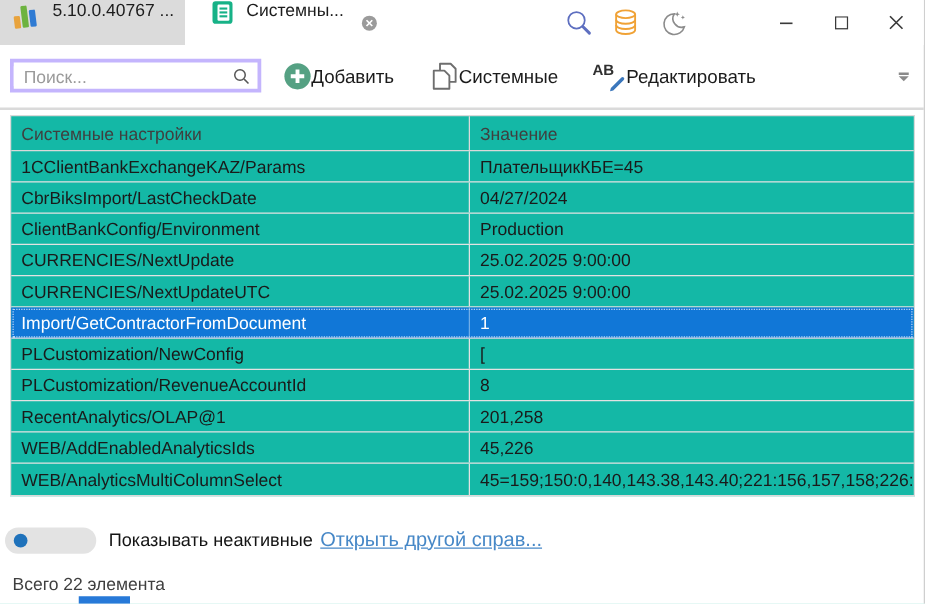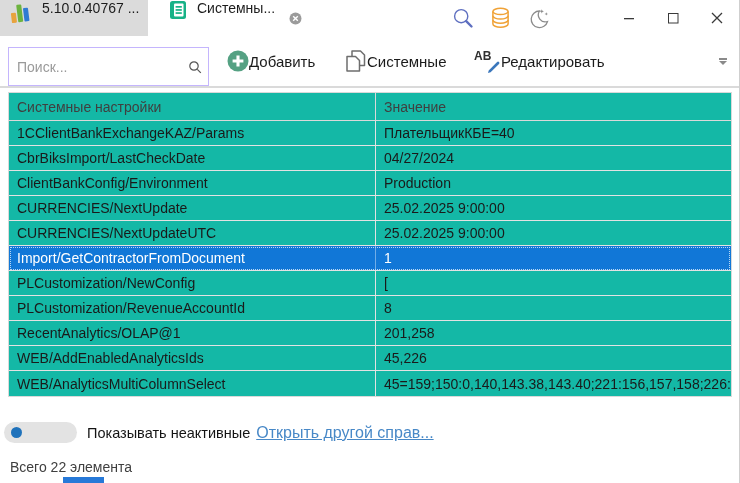--- a/index.html
+++ b/index.html
@@ -15,21 +15,21 @@
   .tab-doc{left:148px;width:152px;padding-left:20px}
   .tab-doc .tab-label{margin-left:9px;color:#1c1c1c}
   .tab-close{margin-left:14px;display:flex;align-items:center}
   .title-icons{position:absolute;left:452px;top:0;height:36px;display:flex;align-items:center;gap:15px}
   .title-icons>span{display:flex;align-items:center}
   .win-controls{position:absolute;right:0;top:0;height:36px;display:flex}
   .win-btn{width:44px;height:36px;display:flex;align-items:center;justify-content:center}
 
   
   .toolbar{position:absolute;top:36px;left:0;width:100%;height:52px;border-bottom:2px solid #dadada}
-  .searchbox{position:absolute;left:8px;top:11px;width:201px;height:39px;border:1px solid #c4b5fd;display:flex;align-items:center;background:#fff}
+  .searchbox{position:absolute;left:8px;top:11px;width:201px;height:27px;border:3px solid #c4b5fd;display:flex;align-items:center;background:#fff}
   .searchbox input{flex:1;min-width:0;border:none;outline:none;font-size:14px;padding:0 2px 0 8px;color:#333;font-family:inherit}
   .searchbox input::placeholder{color:#9a9a9a}
   .searchbox .mag{margin-right:6px;display:flex;align-items:center}
   .tb-btn{position:absolute;top:0;height:50px;display:flex;align-items:center;font-size:15px;color:#1b1b1b;cursor:default}
   .tb-btn-add{left:227px}
   .tb-btn-copy{left:344px}
   .tb-btn-edit{left:474px}
   .edit-ic{position:relative;width:27px;height:26px}
   .edit-ic .ab{position:absolute;left:0;top:1px;font-size:12px;font-weight:bold;color:#2f2f2f;letter-spacing:0}
   .edit-ic svg{position:absolute;right:0;bottom:0}
@@ -184,21 +184,21 @@
   </div>
 
   <div class="table">
     <div class="thead">
       <div class="th th-name">Системные настройки</div>
       <div class="th th-value">Значение</div>
     </div>
     <div>
         <div class="trow">
           <div class="tcell name">1CClientBankExchangeKAZ/Params</div>
-          <div class="tcell value">ПлательщикКБЕ=40</div>
+          <div class="tcell value">ПлательщикКБЕ=45</div>
         </div>
         <div class="trow">
           <div class="tcell name">CbrBiksImport/LastCheckDate</div>
           <div class="tcell value">04/27/2024</div>
         </div>
         <div class="trow">
           <div class="tcell name">ClientBankConfig/Environment</div>
           <div class="tcell value">Production</div>
         </div>
         <div class="trow">

